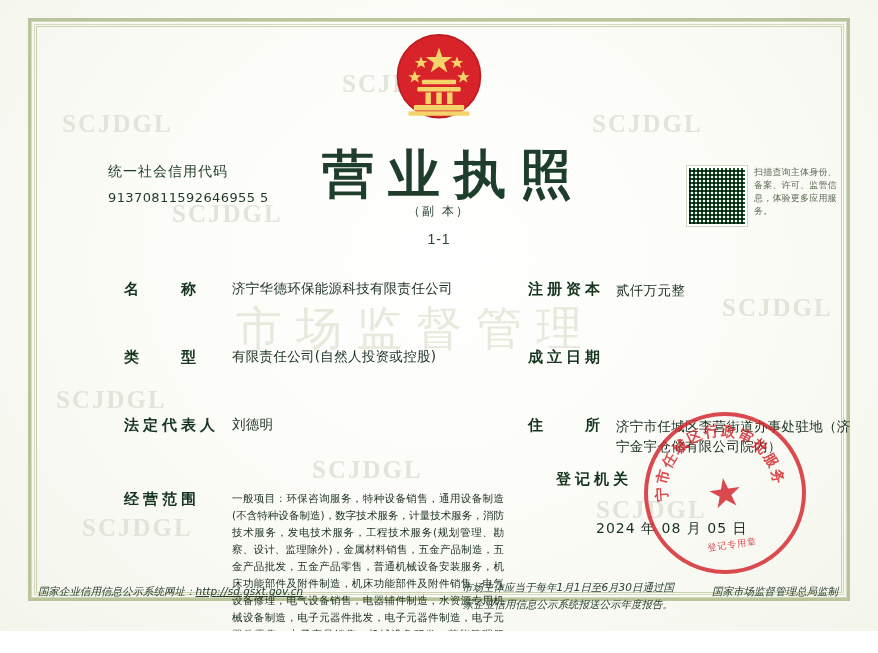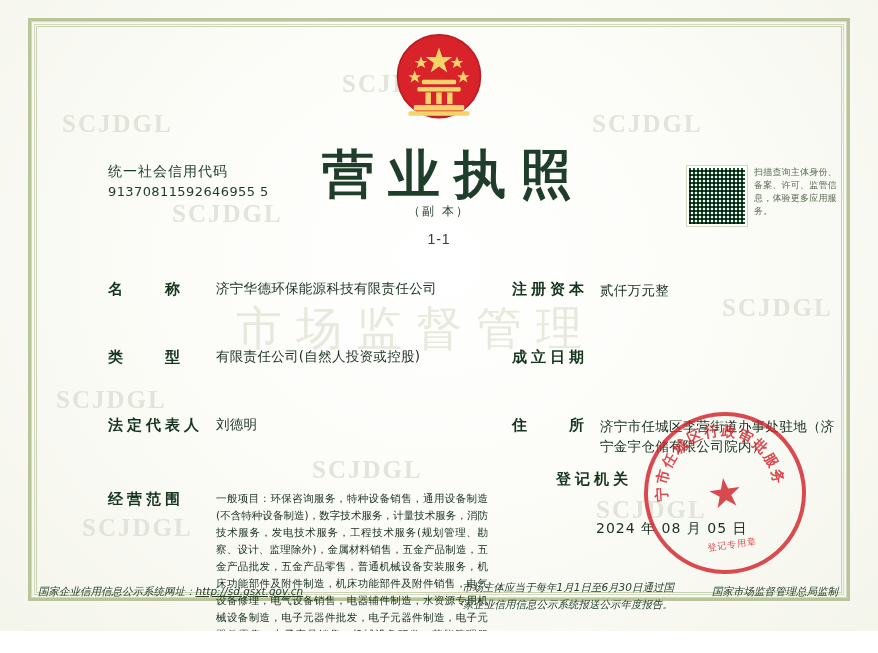--- a/index.html
+++ b/index.html
@@ -89,21 +89,21 @@
     color:#2b4533;
     letter-spacing:1px;
   }
   
   .credit-block{
     position:absolute;left:108px;top:163px;
     color:#1d3a29;
     font-family:"DejaVu Sans","Liberation Sans",sans-serif;
   }
   .credit-label{font-size:14px;letter-spacing:1px;}
-  .credit-value{font-size:13px;margin-top:3px;letter-spacing:.4px;}
+  .credit-value{font-size:13px;margin-top:9px;letter-spacing:.4px;}
   
   .qr{
     position:absolute;right:131px;top:166px;
     width:56px;height:56px;
     background:
       repeating-linear-gradient(0deg,#14532d 0 2px,#ffffff 2px 4px),
       repeating-linear-gradient(90deg,#14532d 0 2px,#ffffff 2px 4px);
     background-blend-mode:multiply;
     border:2px solid #fff;
     box-shadow:0 0 0 1px #cfd8c2;
@@ -111,21 +111,21 @@
   .qr-note{
     position:absolute;right:36px;top:166px;
     width:88px;
     font-size:9px;
     line-height:1.45;
     color:#5a6b52;
     letter-spacing:.2px;
   }
   
   .fields{position:absolute;left:0;top:272px;width:878px;}
-  .row{position:relative;min-height:30px;}
+  .row{position:relative;min-height:30px;margin-left:16px;}
   .label{
     position:absolute;left:108px;
     width:100px;
     font-size:15px;
     color:#16351f;
     font-weight:bold;
     letter-spacing:4px;
     font-family:"DejaVu Sans","Liberation Sans",sans-serif;
   }
   .value{

